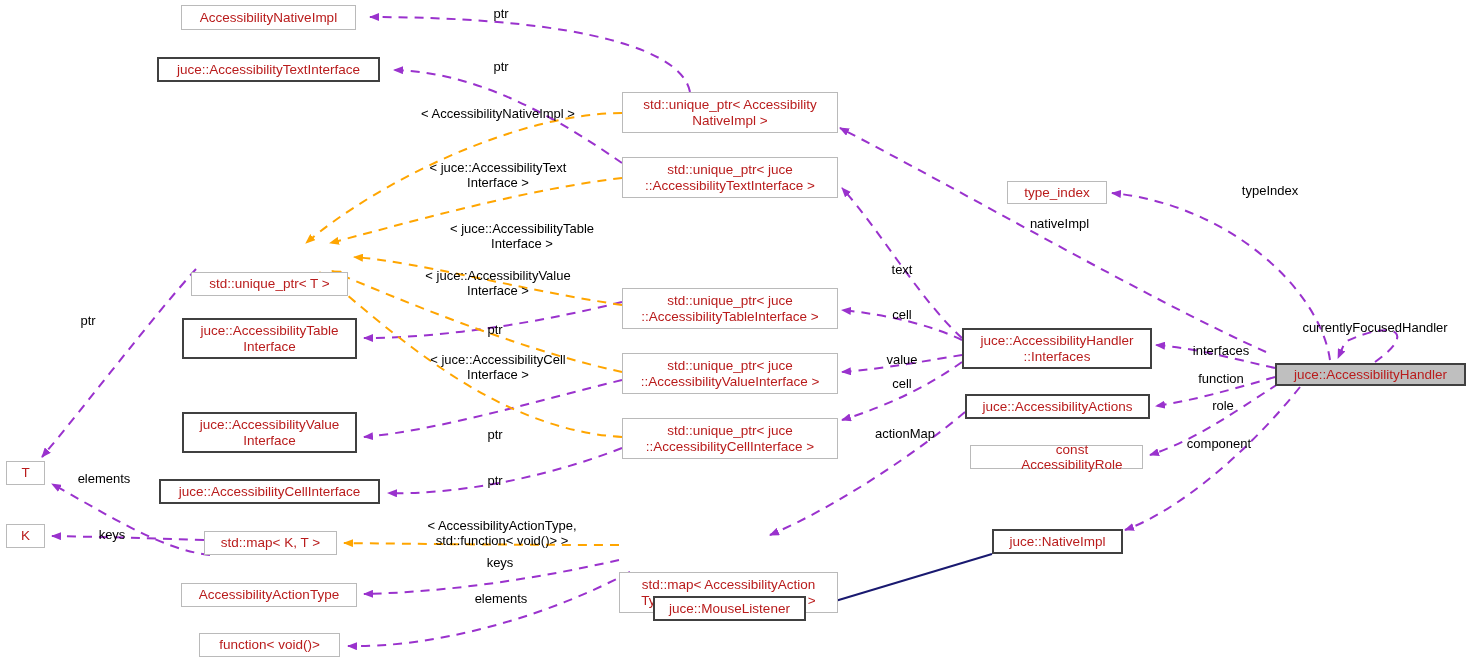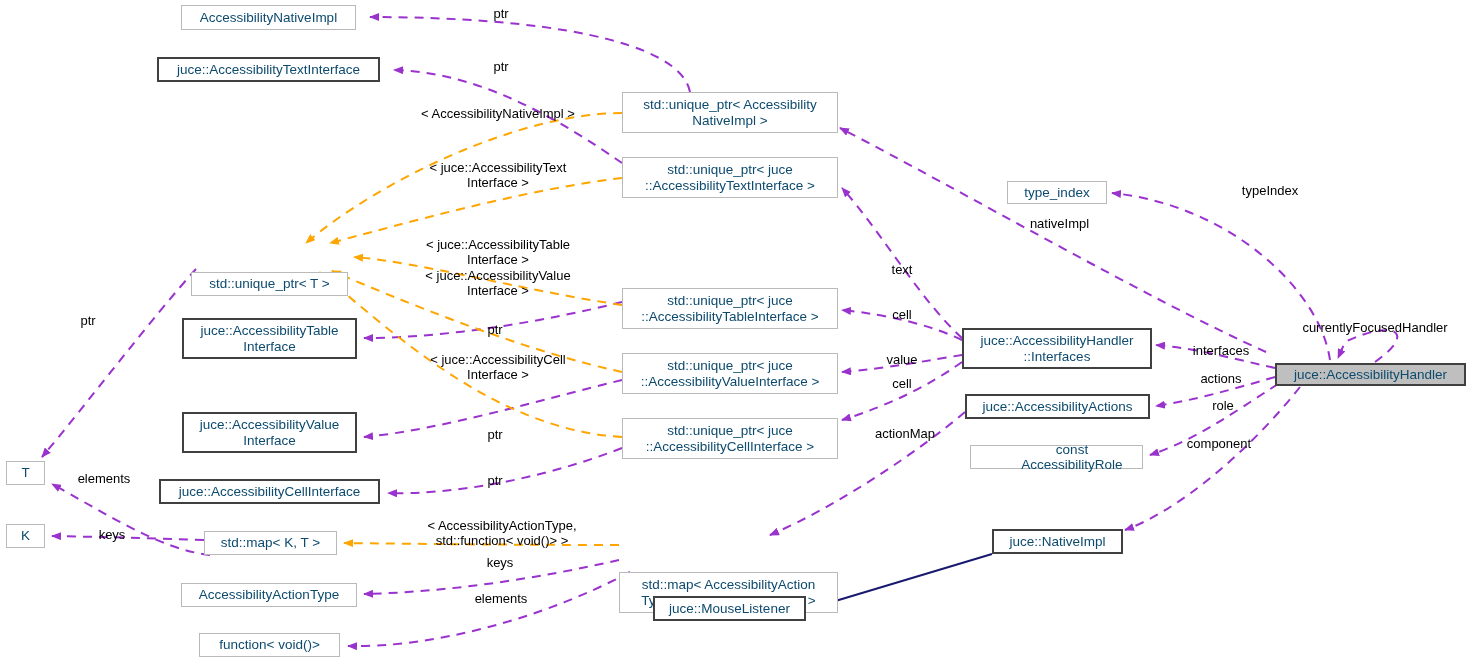--- a/index.html
+++ b/index.html
@@ -25,21 +25,21 @@
   }
   .node {
     position: absolute;
     box-sizing: border-box;
     display: flex;
     align-items: center;
     justify-content: center;
     text-align: center;
     font-size: 13.5px;
     line-height: 15.5px;
-    color: #0c4a6e;
+    color: #b91c1c;
     background: #ffffff;
     white-space: pre-line;
     padding: 1px 5px;
     z-index: 5;
   }
   
   .node.plain {
     border: 1px solid #bababa;
   }
   
@@ -182,36 +182,36 @@
       <div class="node plain" style="left: 181px; top: 583px; width: 176px; height: 24px; text-align: right;">AccessibilityActionType</div>
       <div class="node solidbox" style="left: 653px; top: 596px; width: 153px; height: 25px;">juce::MouseListener</div>
       <div class="node plain" style="left: 199px; top: 633px; width: 141px; height: 24px;">function&lt; void()&gt;</div>
     </div>
   <div id="labels">
       <div class="edge-label" style="left: 476px; top: 6px; width: 50px;">ptr</div>
       <div class="edge-label" style="left: 476px; top: 59px; width: 50px;">ptr</div>
       <div class="edge-label" style="left: 398px; top: 106px; width: 200px;">&lt; AccessibilityNativeImpl &gt;</div>
       <div class="edge-label" style="left: 412px; top: 160px; width: 172px;">&lt; juce::AccessibilityText
 Interface &gt;</div>
-      <div class="edge-label" style="left: 412px; top: 221px; width: 172px; margin-top: 16px;">&lt; juce::AccessibilityTable
+      <div class="edge-label" style="left: 436px; top: 221px; width: 172px;">&lt; juce::AccessibilityTable
 Interface &gt;</div>
       <div class="edge-label" style="left: 63px; top: 313px; width: 50px;">ptr</div>
       <div class="edge-label" style="left: 412px; top: 268px; width: 172px;">&lt; juce::AccessibilityValue
 Interface &gt;</div>
       <div class="edge-label" style="left: 874px; top: 262px; width: 56px;">text</div>
       <div class="edge-label" style="left: 1225px; top: 183px; width: 90px;">typeIndex</div>
       <div class="edge-label" style="left: 1012px; top: 216px; width: 95px;">nativeImpl</div>
       <div class="edge-label" style="left: 874px; top: 307px; width: 56px;">cell</div>
       <div class="edge-label" style="left: 470px; top: 322px; width: 50px;">ptr</div>
       <div class="edge-label" style="left: 1285px; top: 320px; width: 180px;">currentlyFocusedHandler</div>
       <div class="edge-label" style="left: 412px; top: 352px; width: 172px;">&lt; juce::AccessibilityCell
 Interface &gt;</div>
       <div class="edge-label" style="left: 874px; top: 352px; width: 56px;">value</div>
       <div class="edge-label" style="left: 1180px; top: 343px; width: 82px;">interfaces</div>
-      <div class="edge-label" style="left: 1188px; top: 371px; width: 66px;">actions</div>
+      <div class="edge-label" style="left: 1188px; top: 371px; width: 66px;">function</div>
       <div class="edge-label" style="left: 874px; top: 376px; width: 56px;">cell</div>
       <div class="edge-label" style="left: 1198px; top: 398px; width: 50px;">role</div>
       <div class="edge-label" style="left: 470px; top: 427px; width: 50px;">ptr</div>
       <div class="edge-label" style="left: 861px; top: 426px; width: 88px;">actionMap</div>
       <div class="edge-label" style="left: 1174px; top: 436px; width: 90px;">component</div>
       <div class="edge-label" style="left: 64px; top: 471px; width: 80px;">elements</div>
       <div class="edge-label" style="left: 470px; top: 473px; width: 50px;">ptr</div>
       <div class="edge-label" style="left: 404px; top: 518px; width: 196px;">&lt; AccessibilityActionType,
 std::function&lt; void()&gt; &gt;</div>
       <div class="edge-label" style="left: 84px; top: 527px; width: 56px;">keys</div>

